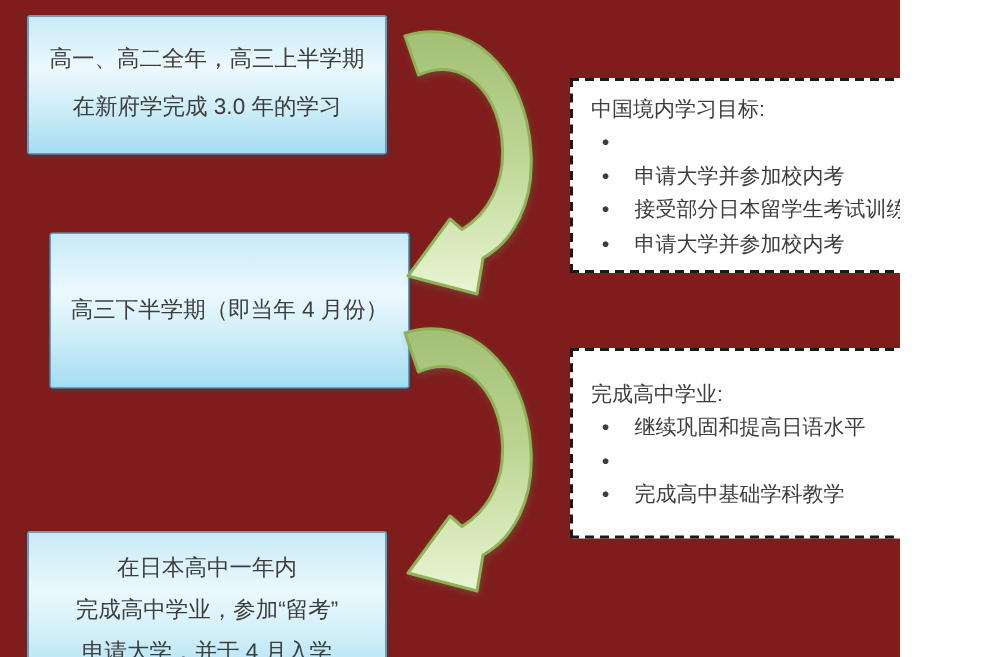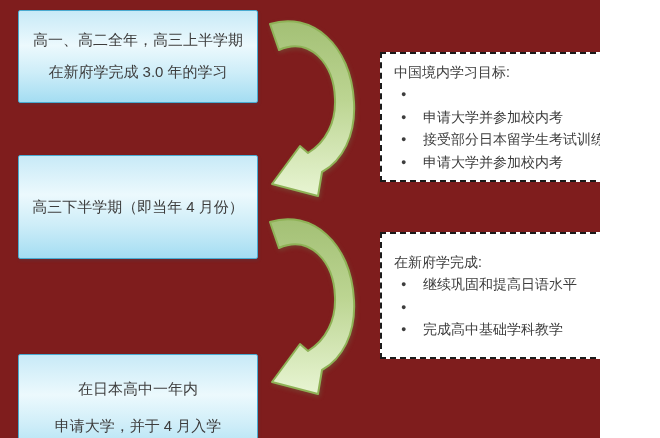--- a/index.html
+++ b/index.html
@@ -20,21 +20,21 @@
     border:1.5px solid #4aabd1;
     border-radius:2px;
     background:linear-gradient(180deg,#c8eaf7 0%,#ecf9fd 38%,#cdedf8 68%,#a4ddf2 100%);
     box-shadow:1px 2px 3px rgba(40,90,110,0.18);
     display:flex;flex-direction:column;
     justify-content:space-evenly;align-items:center;
     padding:6px 8px;
     text-align:center;
   }
   #stage1{top:10px;height:93px;}
-  #stage2{top:155px;height:104px;}
+  #stage2{top:155px;height:104px;margin-left:15px;}
   #stage3{top:325px;height:107px;margin-top:29px;}
   .stage-line{font-size:15px;line-height:1.25;white-space:nowrap;}
   
   .arrow{
     position:absolute;
     filter:drop-shadow(1px 2px 2px rgba(110,140,90,0.30));
   }
   #arrow1{left:266px;top:14px;}
   #arrow2{left:266px;top:212px;}
   
@@ -79,20 +79,21 @@
     <div class="stage-line">高一、高二全年，高三上半学期</div>
     <div class="stage-line">在新府学完成 3.0 年的学习</div>
   </div>
 
   <div class="stage-box" id="stage2">
     <div class="stage-line">高三下半学期（即当年 4 月份）</div>
   </div>
 
   <div class="stage-box" id="stage3">
     <div class="stage-line">在日本高中一年内</div>
+    <div class="stage-line">完成高中学业，参加“留考”</div>
     <div class="stage-line">申请大学，并于 4 月入学</div>
   </div>
 
   <svg class="arrow" id="arrow1" width="92" height="186" viewBox="0 0 92 186" aria-hidden="true">
     <defs>
       <linearGradient id="gArrow" x1="0" y1="0" x2="0" y2="1">
         <stop offset="0" stop-color="#a3c075"></stop>
         <stop offset="0.45" stop-color="#bcd592"></stop>
         <stop offset="1" stop-color="#e8f5d3"></stop>
       </linearGradient>
@@ -127,21 +128,21 @@
       <span class="dot">●</span>
       <span class="bullet-text">接受部分日本留学生考试训练</span>
     </div>
     <div class="bullet-row">
       <span class="dot">●</span>
       <span class="bullet-text">申请大学并参加校内考</span>
     </div>
   </div>
 
   <div class="goal-box" id="goal2">
-    <div class="goal-title">在新府学完成:</div>
+    <div class="goal-title">完成高中学业:</div>
     <div class="bullet-row">
       <span class="dot">●</span>
       <span class="bullet-text">继续巩固和提高日语水平</span>
     </div>
     <div class="bullet-row">
       <span class="dot">●</span>
     </div>
     <div class="bullet-row">
       <span class="dot">●</span>
       <span class="bullet-text">完成高中基础学科教学</span>

